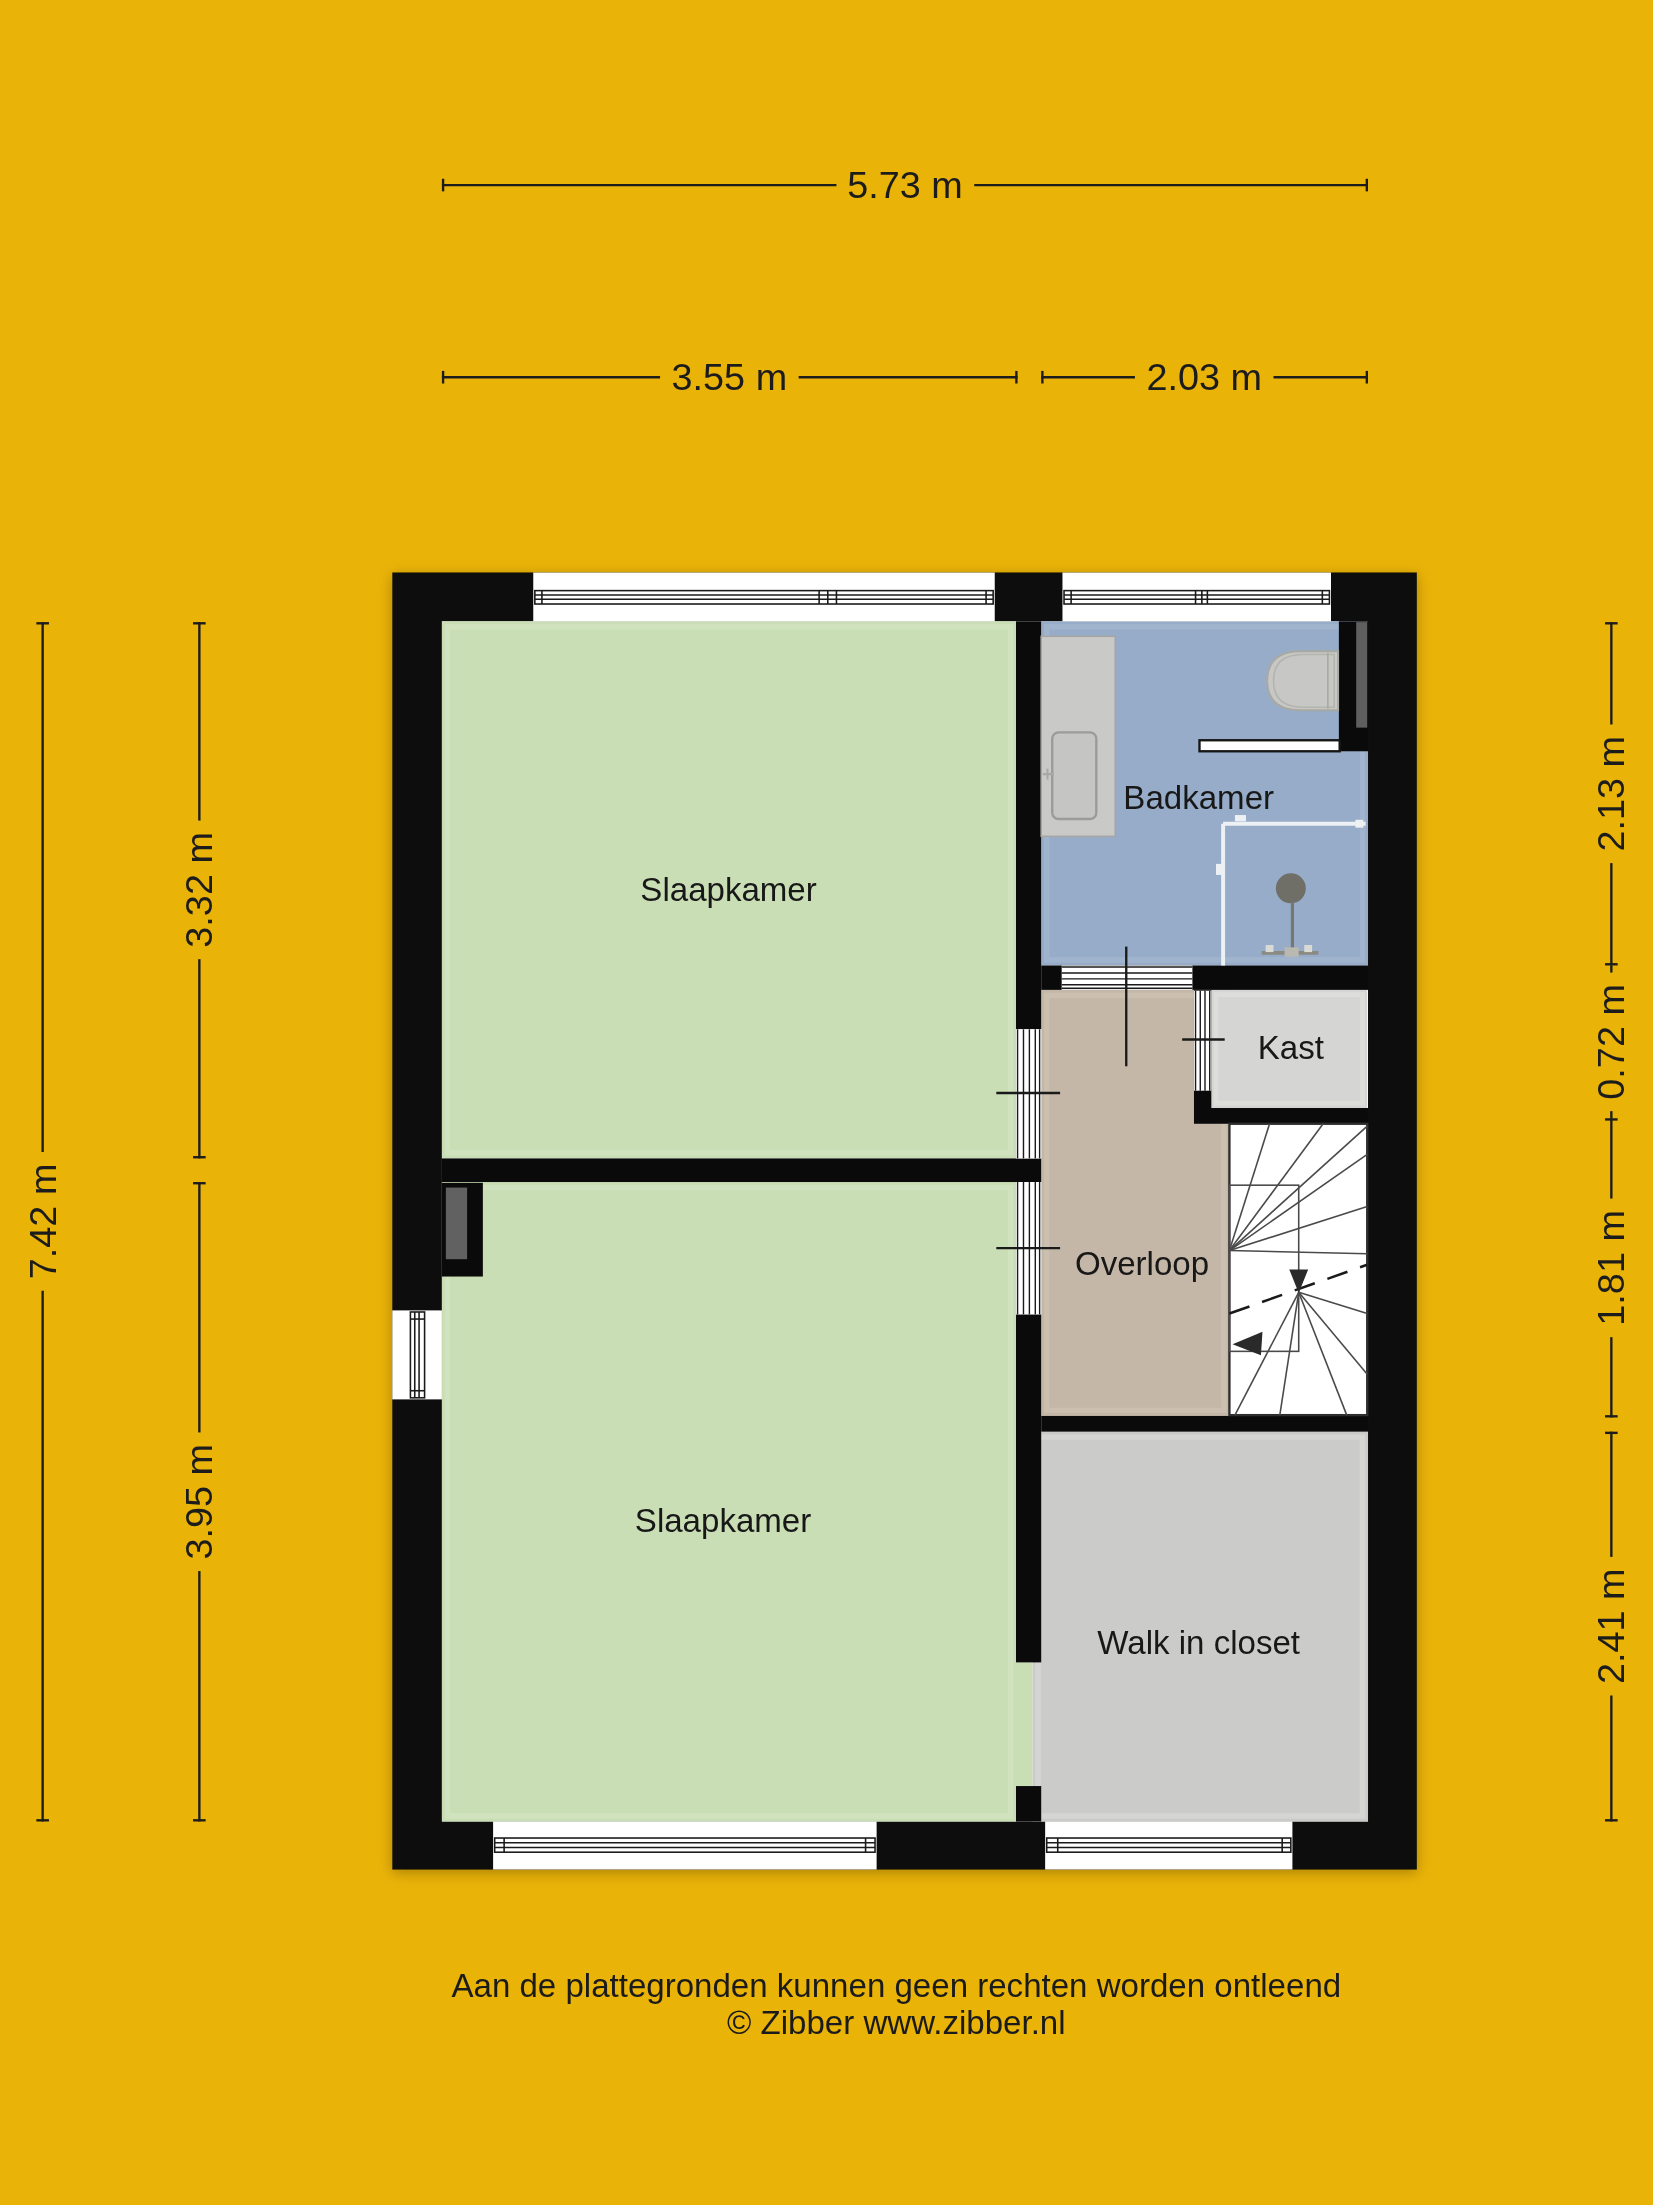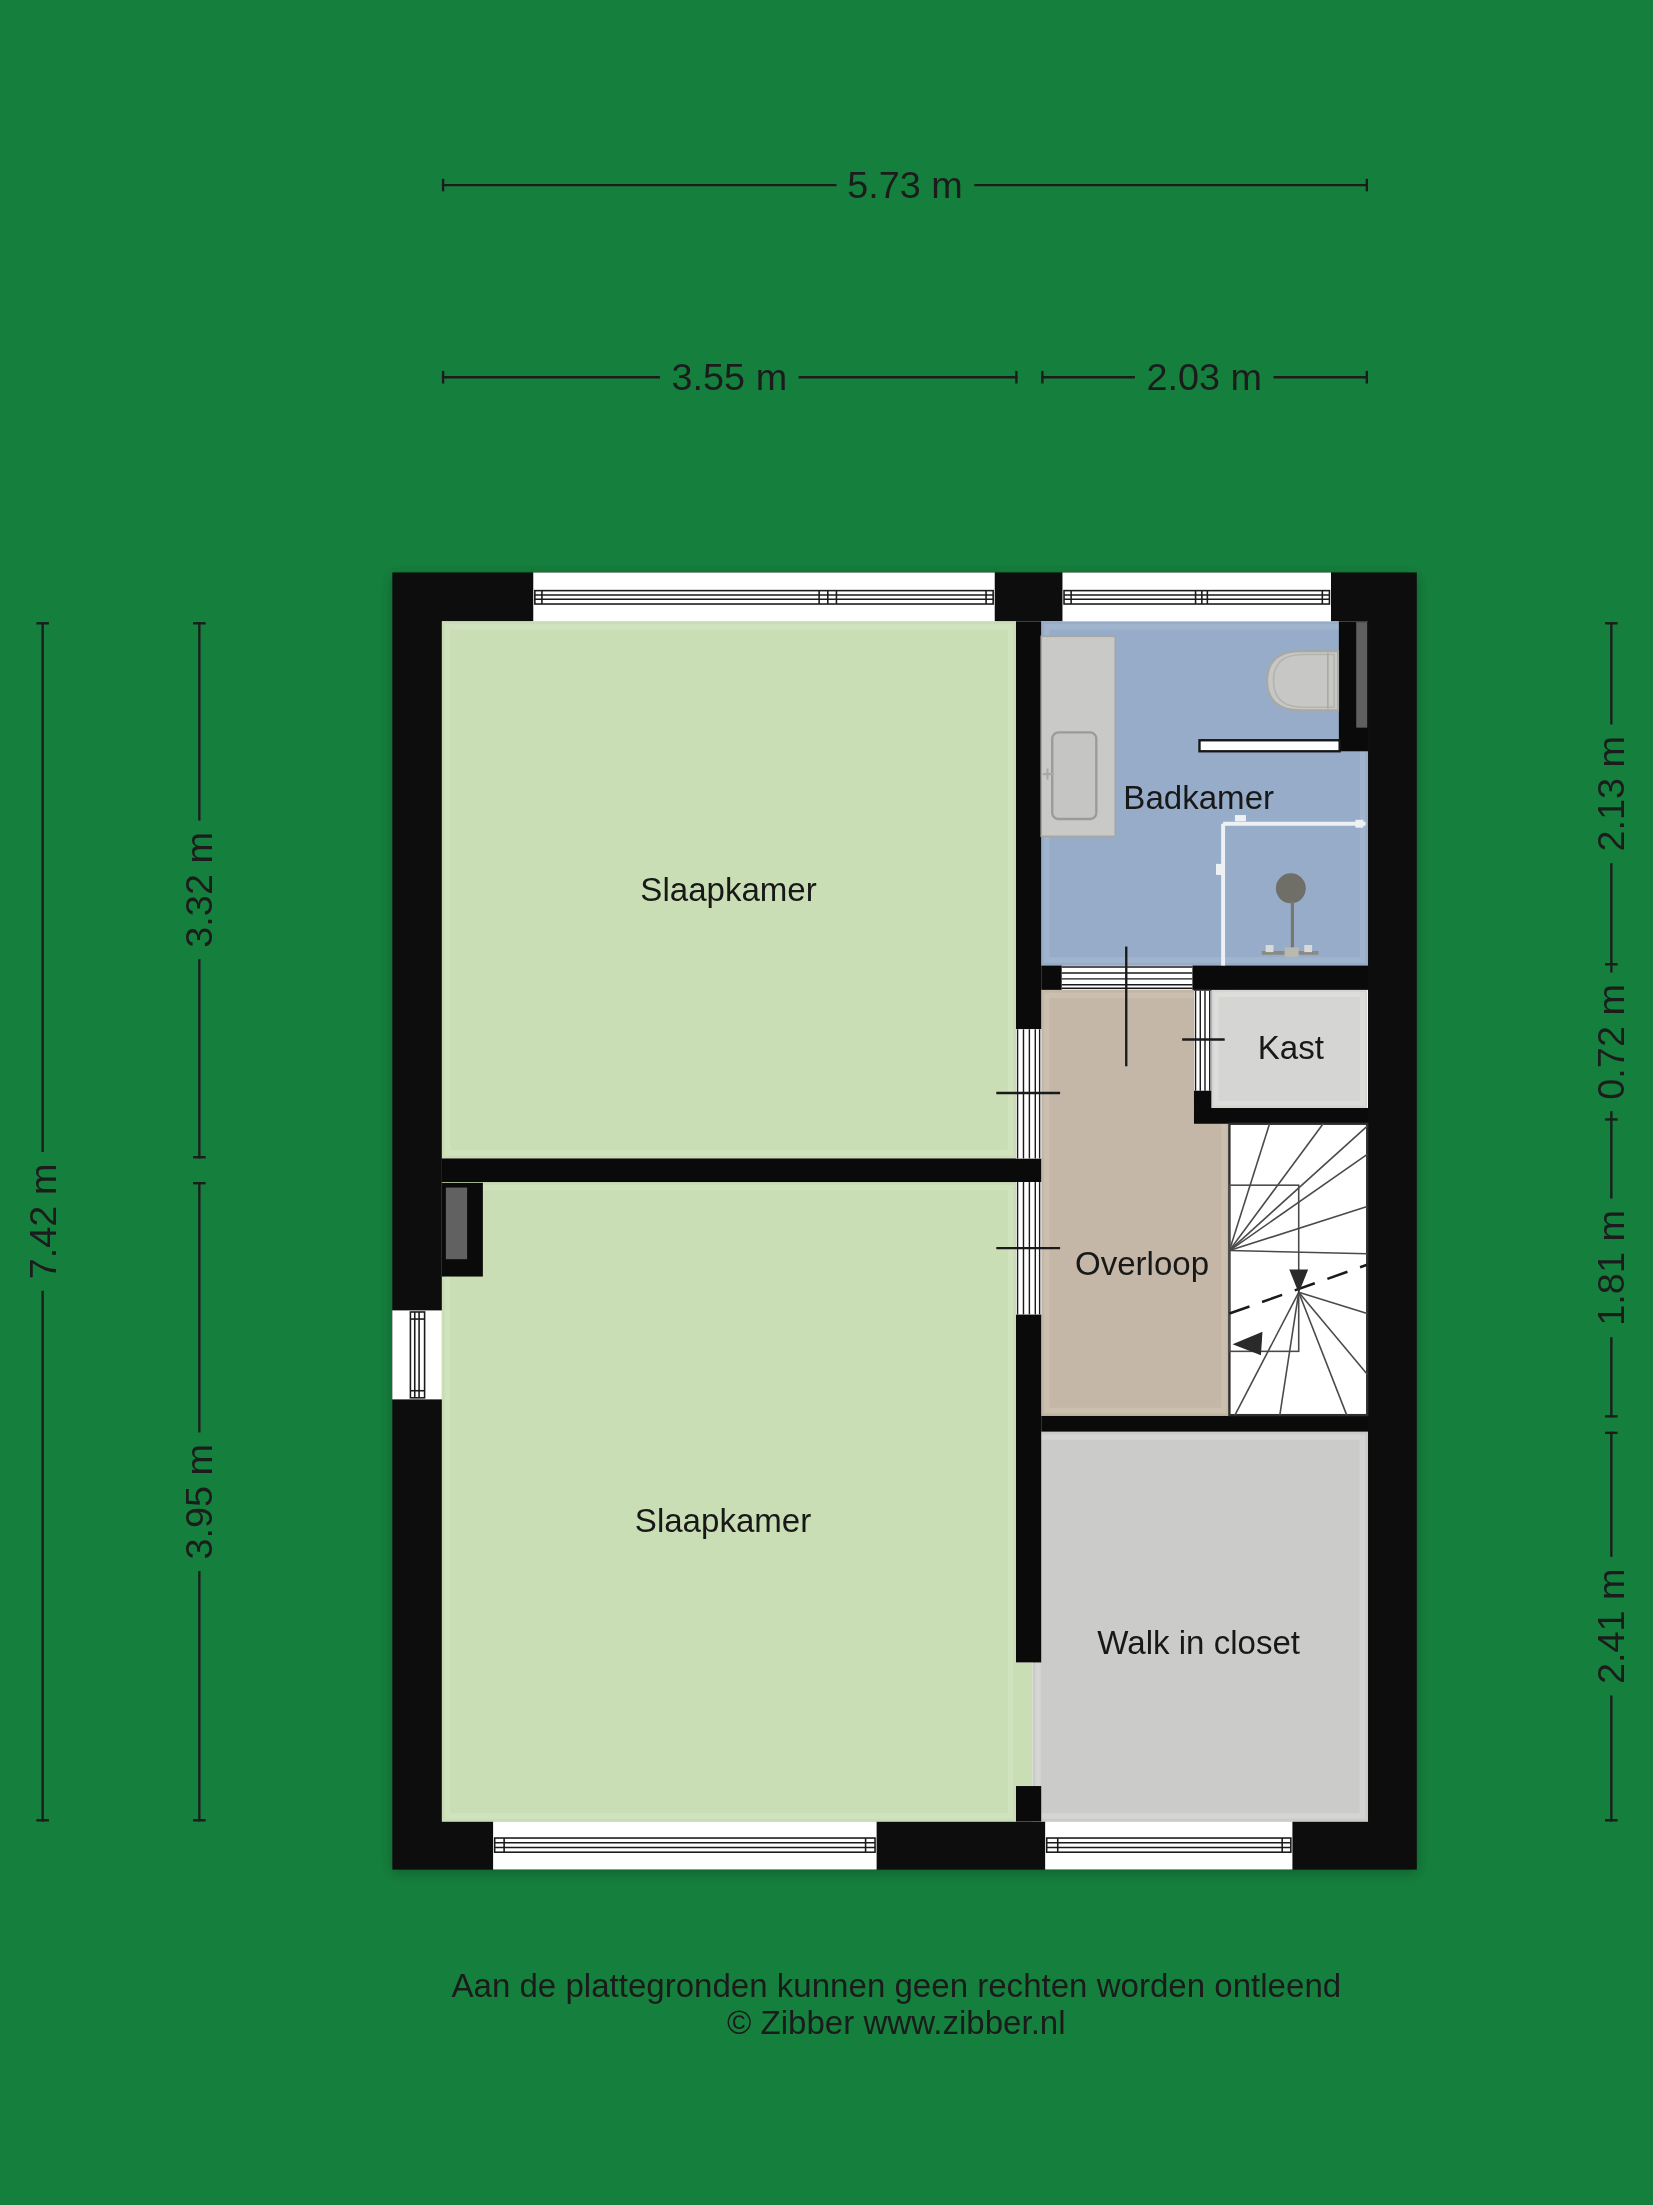--- a/index.html
+++ b/index.html
@@ -1,16 +1,16 @@
 <!DOCTYPE html>
 <html style="font-size:12.6px"><head>
 <meta charset="utf-8">
 <style>
   html,body{margin:0;padding:0;background:#ffffff;}
-  #page{position:relative;width:1654px;height:2205px;background:#15803d;overflow:hidden;
+  #page{position:relative;width:1654px;height:2205px;background:#eab308;overflow:hidden;
         font-family:"Liberation Sans", sans-serif;}
   svg text{font-family:"Liberation Sans", sans-serif;}
 </style>
 </head>
 <body>
 <div id="page">
 <svg width="1654" height="2205" viewBox="0 0 2100 2800" xmlns="http://www.w3.org/2000/svg">
 
   <g id="plan">
 

